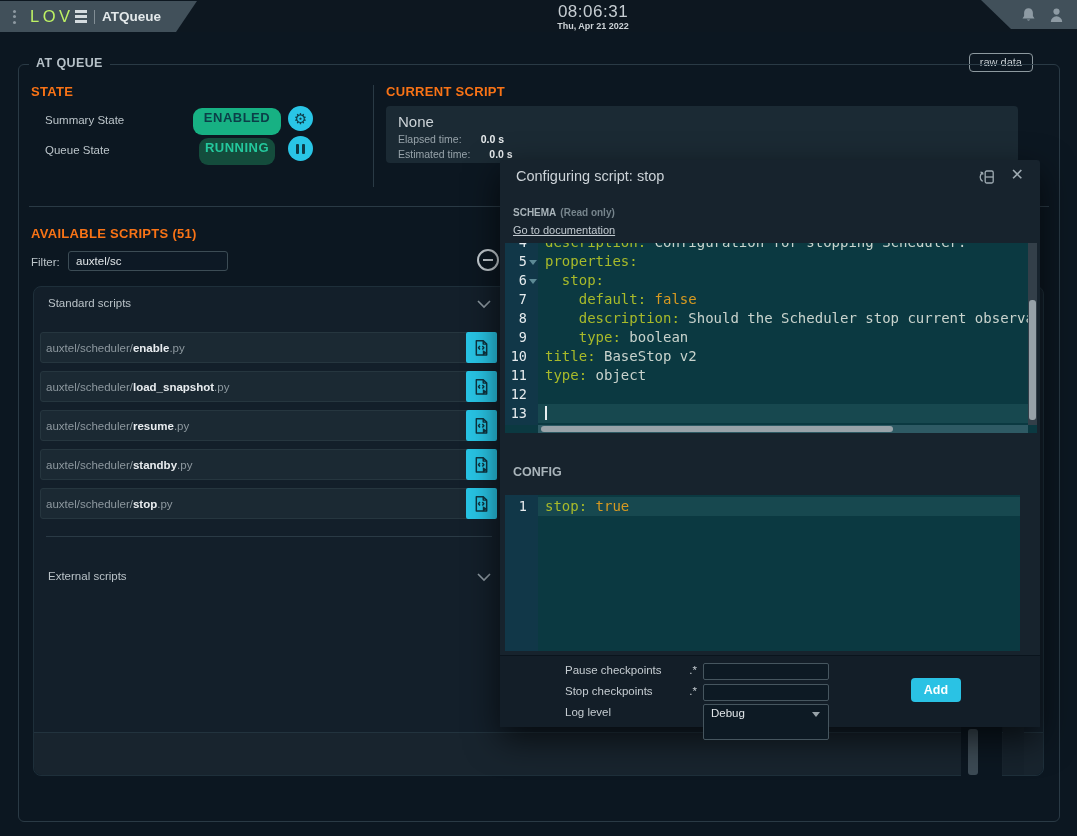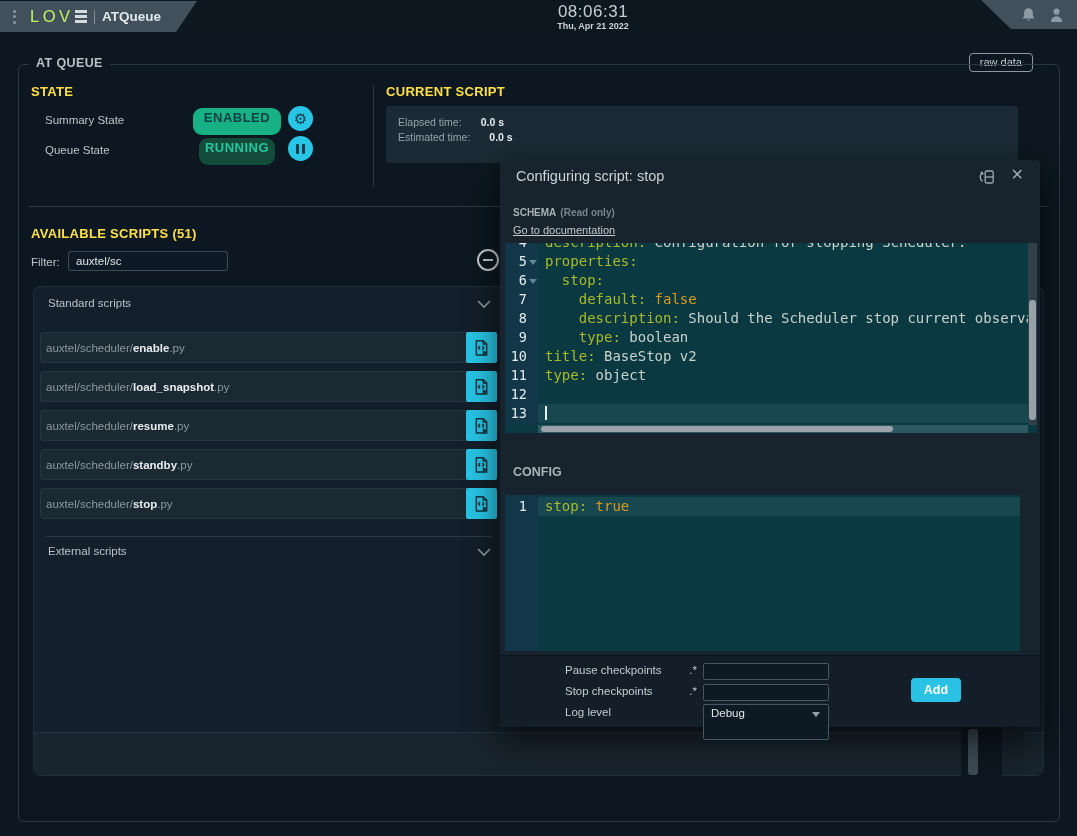--- a/index.html
+++ b/index.html
@@ -28,21 +28,21 @@
     display:flex;align-items:center;justify-content:flex-end;gap:13px;padding-right:13px;box-sizing:border-box}
   .tb-icon{cursor:pointer;display:flex}
   
   .raw-btn{position:absolute;top:53px;right:44px;height:19px;padding:0 10px;background:transparent;
     border:1px solid #8d999f;border-radius:4px;color:#c6cdd1;font-size:11px;
     font-family:"Liberation Sans",sans-serif;cursor:pointer;line-height:17px}
   .panel{position:absolute;left:18px;top:64px;width:1040px;height:756px;
     border:1px solid #2a3a45;border-radius:6px;background:transparent}
   .panel-legend{position:absolute;top:-9px;left:10px;background:#0c1721;padding:0 7px;
     font-size:12.5px;font-weight:bold;letter-spacing:.4px;color:#b6c1c8}
-  .sec-title{position:absolute;font-size:13px;font-weight:bold;letter-spacing:.3px;color:#fde047}
+  .sec-title{position:absolute;font-size:13px;font-weight:bold;letter-spacing:.3px;color:#f97316}
   .st-state{left:12px;top:19px}
   .st-cs{left:367px;top:19px}
   .st-as{left:12px;top:161px}
   .lbl{position:absolute;font-size:11.5px;color:#bcc5ca}
   .lbl-summary{left:26px;top:49px}
   .lbl-queue{left:26px;top:79px}
   .badge{position:absolute;height:27px;border-radius:9px;font-size:13px;font-weight:bold;
     letter-spacing:.5px;text-align:center;line-height:20px}
   .badge-enabled{left:174px;top:43px;width:88px;background:#17b183;color:#0b3f48}
   .badge-running{left:180px;top:73px;width:76px;background:#144c3c;color:#24c89d}
@@ -65,21 +65,21 @@
   .collapse-icon{position:absolute;left:458px;top:184px;width:22px;height:22px;border:2px solid #c3cbd0;
     border-radius:50%;box-sizing:border-box;cursor:pointer}
   .collapse-icon::after{content:"";position:absolute;left:4px;top:8px;width:10px;height:2px;background:#c3cbd0}
   
   .scripts-box{position:absolute;left:14px;top:221px;width:1011px;height:490px;background:#131f2a;
     border:1px solid #1e2f3a;border-radius:8px;box-sizing:border-box}
   .group-hdr{position:absolute;left:6px;width:457px;height:20px;cursor:pointer}
   .group-hdr .gname{position:absolute;left:8px;top:2px;font-size:11.5px;color:#b9c2c7}
   .group-hdr svg{position:absolute;right:6px;top:5px}
   .ghdr-standard{top:8px}
-  .ghdr-external{top:256px}
+  .ghdr-external{top:281px}
   .gdiv{position:absolute;left:12px;top:249px;width:446px;height:1px;background:#2a3a45}
   .script-row{position:absolute;left:6px;width:457px;height:31px;background:#1b2933;
     border:1px solid #26363f;border-radius:3px;box-sizing:border-box;display:flex;align-items:center;
     padding-left:5px;cursor:pointer}
   .script-row .pfx,.script-row .ext{font-size:11.5px;color:#8d989f}
   .script-row .nm{font-size:11.5px;font-weight:bold;color:#e8ecef}
   .launch-btn{position:absolute;right:-1px;top:-1px;width:31px;height:31px;background:#28c5e6;
     border:none;border-radius:2px;display:flex;align-items:center;justify-content:center;cursor:pointer}
   .scripts-footer{position:absolute;left:0;right:0;bottom:0;height:42px;background:#18242e;
     border-top:1px solid #22333e;border-radius:0 0 8px 8px}
@@ -191,20 +191,21 @@
   <div class="badge badge-running">RUNNING</div>
   <div class="circle-btn btn-pause">
       <i></i>
       <i></i>
     </div>
 
   <div class="vdiv"></div>
 
   <div class="sec-title st-cs">CURRENT SCRIPT</div>
   <div class="cs-card">
+    <div class="cs-name">None</div>
     <div class="cs-line"><span>Elapsed time:</span><b>0.0 s</b></div>
     <div class="cs-line"><span>Estimated time:</span><b>0.0 s</b></div>
   </div>
 
   <div class="hdiv"></div>
 
   <div class="sec-title st-as">AVAILABLE SCRIPTS (51)</div>
   <div class="lbl filter-lbl">Filter:</div>
   <input class="filter-input" value="auxtel/sc" style="">
   <div class="collapse-icon"></div>

